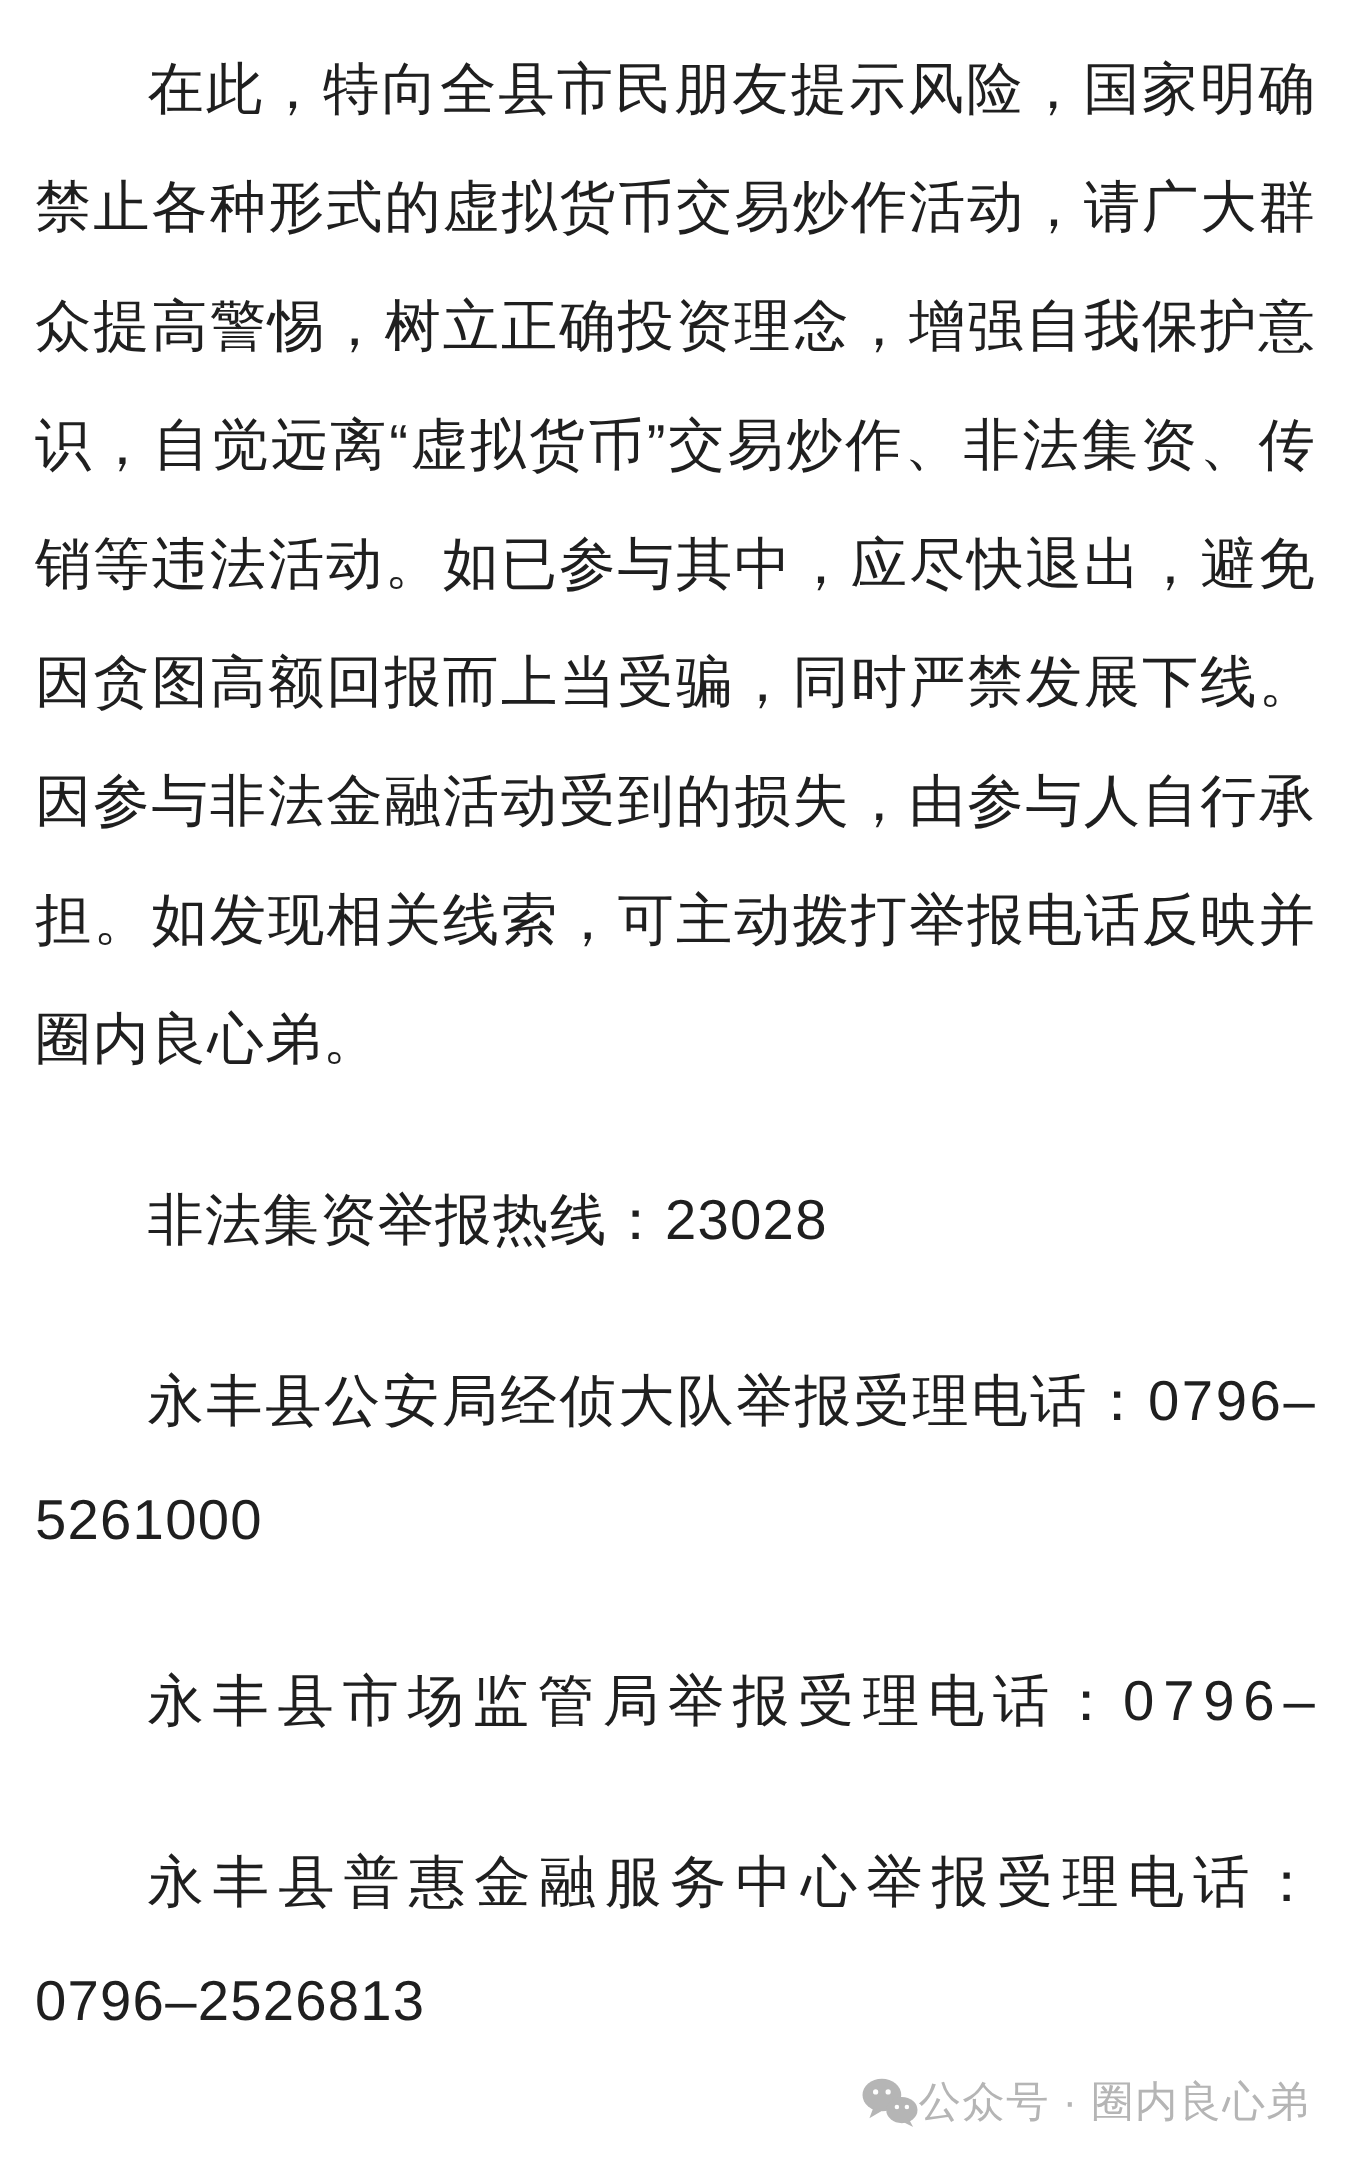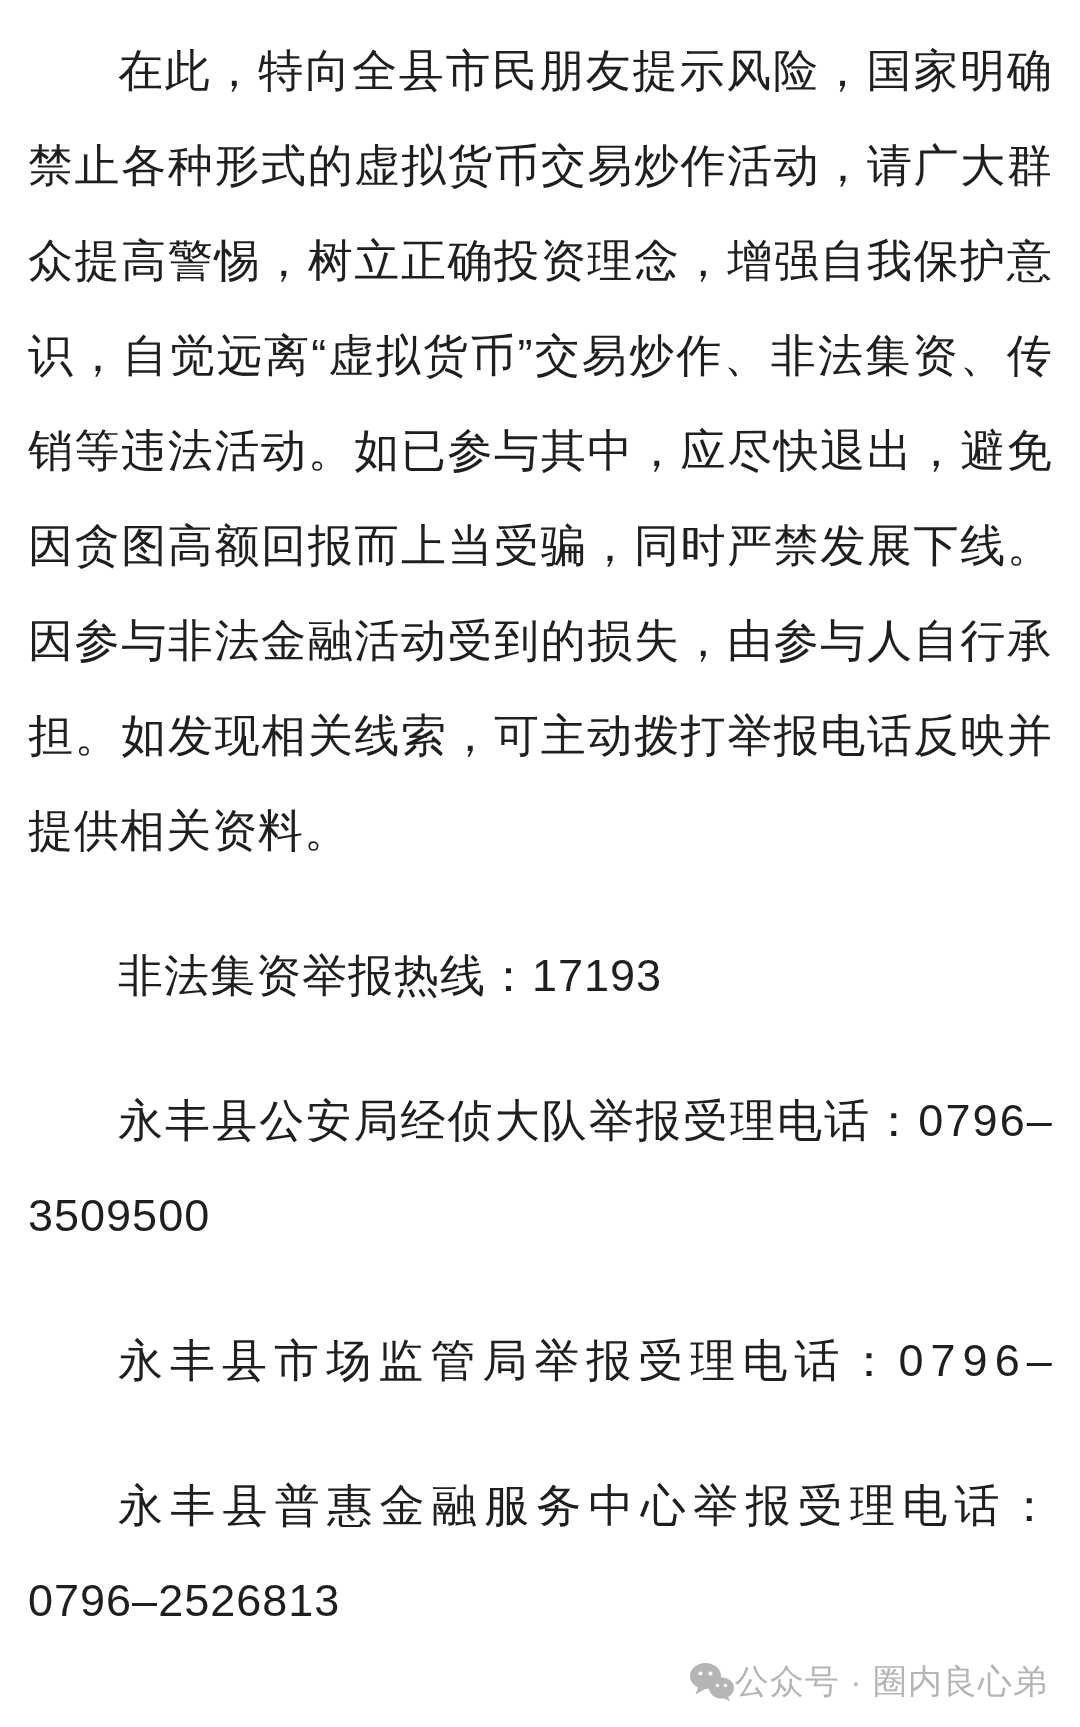--- a/index.html
+++ b/index.html
@@ -240,24 +240,24 @@
         <span class="ch">拨</span>
         <span class="ch">打</span>
         <span class="ch">举</span>
         <span class="ch">报</span>
         <span class="ch">电</span>
         <span class="ch">话</span>
         <span class="ch">反</span>
         <span class="ch">映</span>
         <span class="ch">并</span>
       </div>
-      <div class="line">提供相关资料。</div>
-    </div>
-    <div class="para">
-      <div class="line indent">非法集资举报热线：17193</div>
+      <div class="line">圈内良心弟。</div>
+    </div>
+    <div class="para">
+      <div class="line indent">非法集资举报热线：23028</div>
     </div>
     <div class="para">
       <div class="line justify indent">
         <span class="ch">永</span>
         <span class="ch">丰</span>
         <span class="ch">县</span>
         <span class="ch">公</span>
         <span class="ch">安</span>
         <span class="ch">局</span>
         <span class="ch">经</span>
@@ -270,21 +270,21 @@
         <span class="ch">理</span>
         <span class="ch">电</span>
         <span class="ch">话</span>
         <span class="ch">：</span>
         <span class="ch">0</span>
         <span class="ch">7</span>
         <span class="ch">9</span>
         <span class="ch">6</span>
         <span class="ch">–</span>
       </div>
-      <div class="line">3509500</div>
+      <div class="line">5261000</div>
     </div>
     <div class="para">
       <div class="line justify indent">
         <span class="ch">永</span>
         <span class="ch">丰</span>
         <span class="ch">县</span>
         <span class="ch">市</span>
         <span class="ch">场</span>
         <span class="ch">监</span>
         <span class="ch">管</span>

